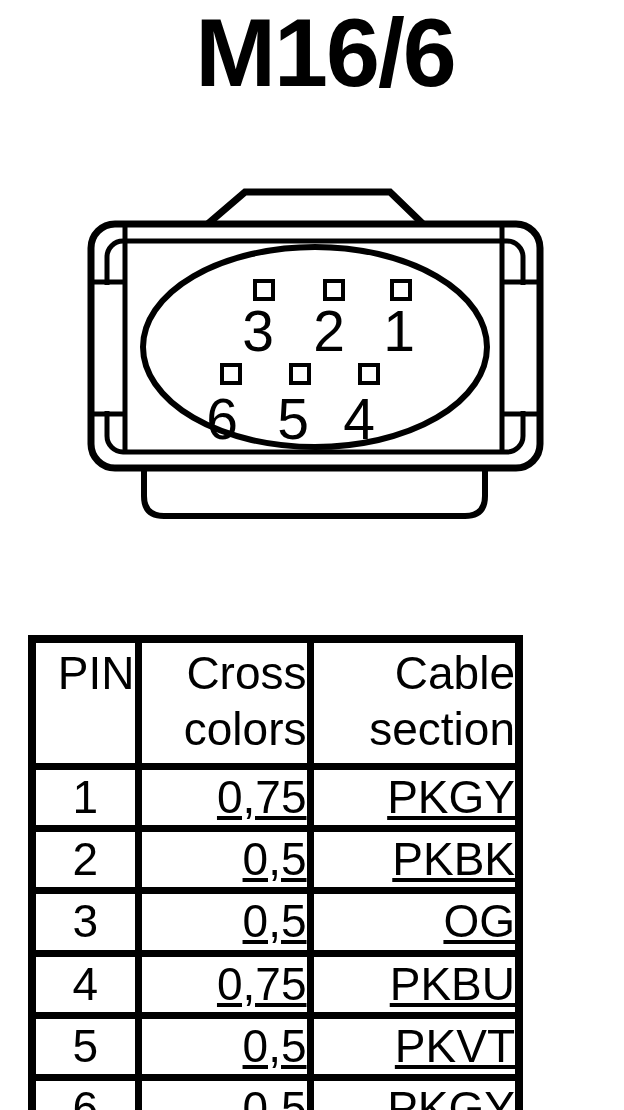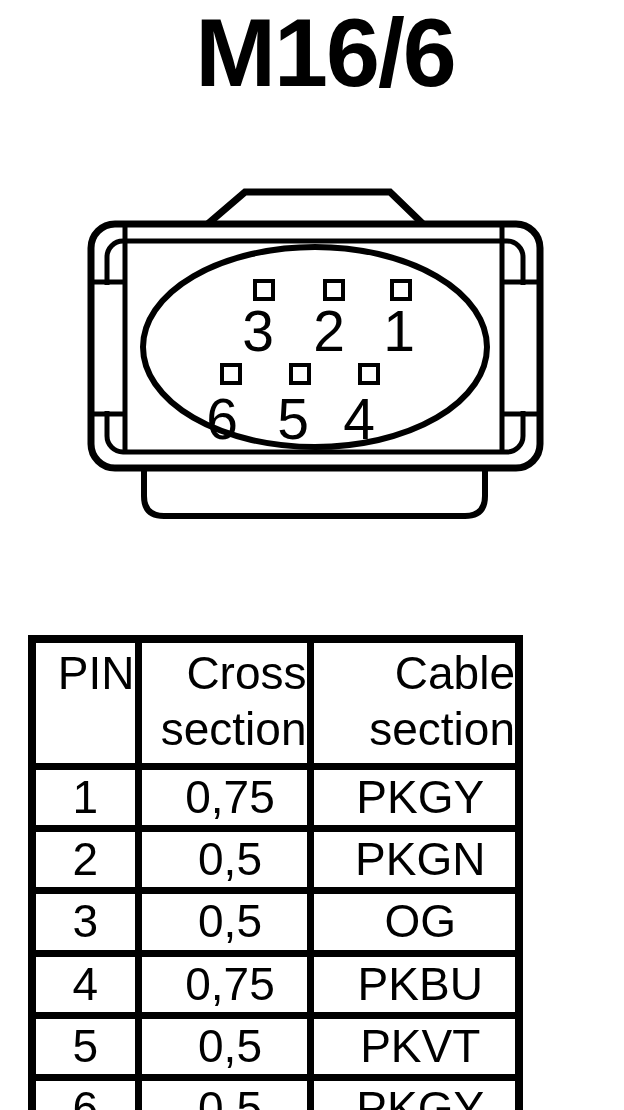--- a/index.html
+++ b/index.html
@@ -69,22 +69,23 @@
     vertical-align: middle;
     padding: 0;
     white-space: nowrap;
     overflow: hidden;
   }
   .pinout-table td.pin-cell {
     text-align: center;
   }
   .pinout-table td.cross-cell,
   .pinout-table td.color-cell {
-    text-align: center;
+    text-align: right;
     padding-left: 12px;
+    text-decoration: underline;
   }
 </style>
 </head>
 <body>
 
 <div class="page-title">M16/6</div>
 
 <svg class="connector-svg" viewBox="0 0 624 560" xmlns="http://www.w3.org/2000/svg">
 
   <path d="M 175 252 L 245 192 L 390 192 L 452 252 Z" fill="#ffffff" stroke="#000000" stroke-width="7"></path>
@@ -125,34 +126,34 @@
 
 <table class="pinout-table">
   <colgroup>
     <col style="width:106px">
     <col style="width:172px">
     <col style="width:209px">
   </colgroup>
   <thead>
     <tr style="height:116px;">
       <th>PIN</th>
-      <th>Cross section</th>
+      <th>Cross colors</th>
       <th>Cable section</th>
     </tr>
   </thead>
   <tbody>
     <tr>
       <td class="pin-cell">1</td>
       <td class="cross-cell">0,75</td>
       <td class="color-cell">PKGY</td>
     </tr>
     <tr>
       <td class="pin-cell">2</td>
       <td class="cross-cell">0,5</td>
-      <td class="color-cell">PKGN</td>
+      <td class="color-cell">PKBK</td>
     </tr>
     <tr>
       <td class="pin-cell">3</td>
       <td class="cross-cell">0,5</td>
       <td class="color-cell">OG</td>
     </tr>
     <tr>
       <td class="pin-cell">4</td>
       <td class="cross-cell">0,75</td>
       <td class="color-cell">PKBU</td>

